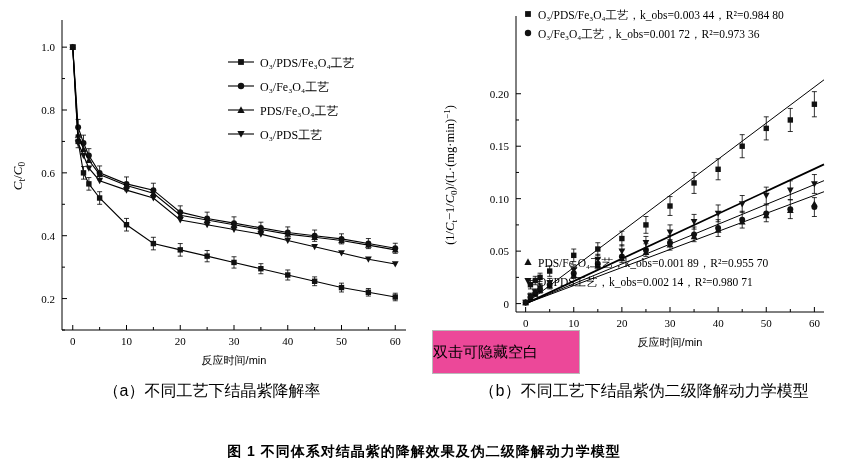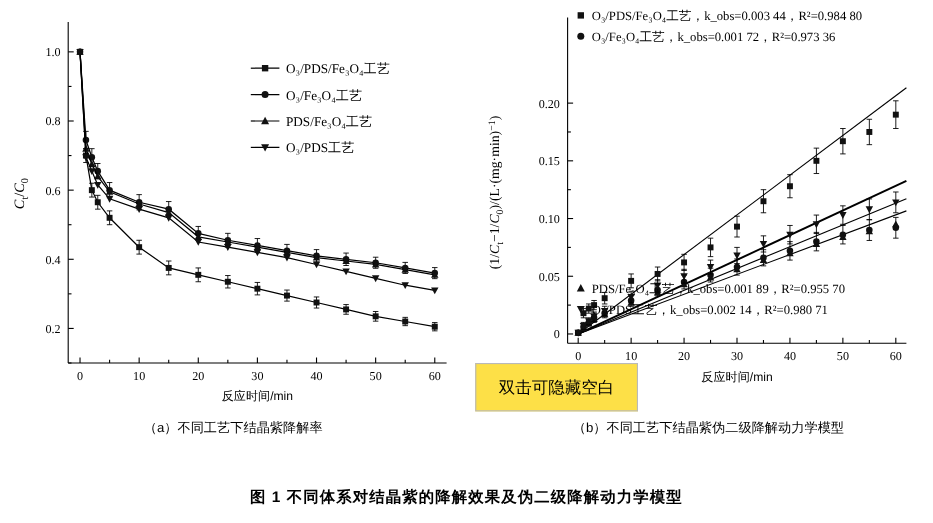--- a/index.html
+++ b/index.html
@@ -24,41 +24,41 @@
   .ticklabel{font-family:"Liberation Serif",serif;font-size:11px;fill:#000;}
   .axistitle{font-family:"Liberation Sans",sans-serif;font-size:11px;fill:#000;}
   .serieline{fill:none;stroke:#000;stroke-width:1.1;}
   .fitline{fill:none;stroke:#000;stroke-width:1;}
   .fitline-bold{fill:none;stroke:#000;stroke-width:1.8;}
   .errbar{stroke:#000;stroke-width:0.8;}
 
   .caption{
     position:absolute;
     font-family:"Liberation Sans",sans-serif;
-    font-size:12px;
+    font-size:16px;
     text-align:center;
     color:#000;
   }
   #cap-a{left:40px;top:381px;width:344px;}
-  #cap-b{left:460px;top:381px;width:368px;}
+  #cap-b{left:460px;top:381px;width:368px;font-family:Liberation Mono, monospace;}
 
   #note{
     position:absolute;left:0;top:409px;width:848px;
     text-align:center;font-family:"Liberation Sans",sans-serif;font-size:12px;
   }
   #figtitle{
     position:absolute;left:0;top:443px;width:848px;
     text-align:center;font-family:"Liberation Sans",sans-serif;
     font-size:14px;font-weight:bold;letter-spacing:1px;
   }
 
   #hide-blank{
     position:absolute;left:432px;top:330px;width:148px;height:44px;
-    border:1px solid #b9b9b9;background:#fde047;
-    display:flex;align-items:center;justify-content:center;
+    border:1px solid #b9b9b9;background:#ec4899;
+    display:flex;align-items:center;justify-content:flex-start;
     font-family:"Liberation Sans",sans-serif;font-size:15px;color:#000;
     box-sizing:border-box;
     cursor:pointer;
   }
   .sub{font-size:0.72em;vertical-align:-0.25em;}
 </style>
 </head>
 <body>
 
 <div class="wrap">

